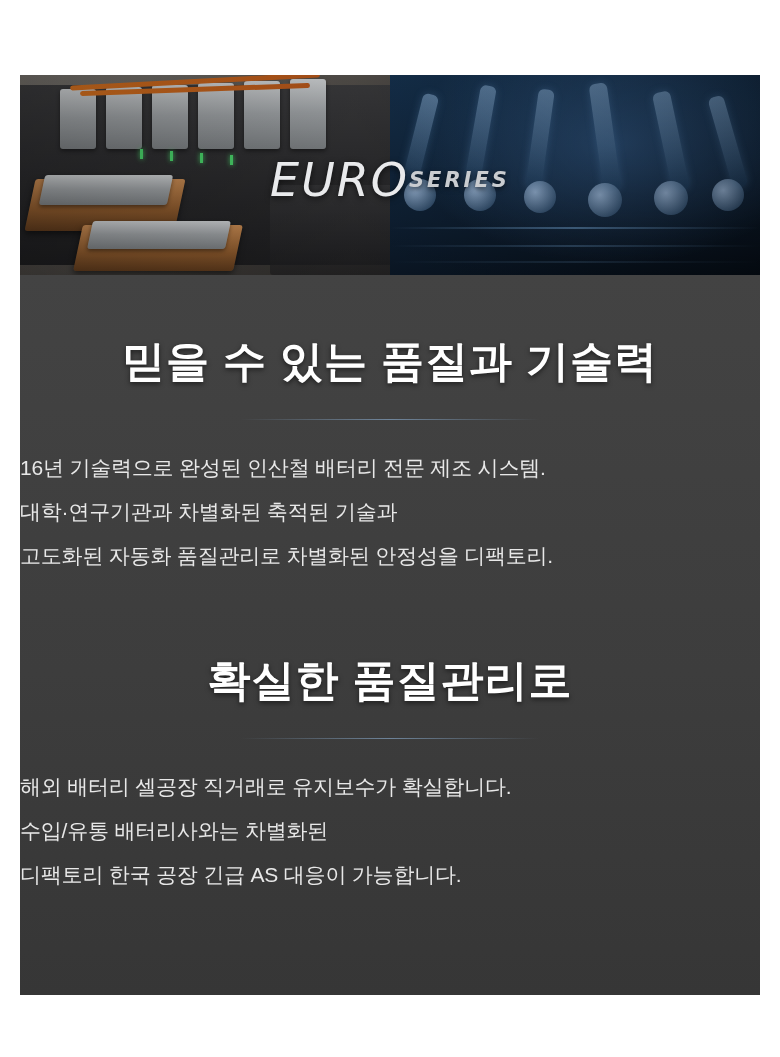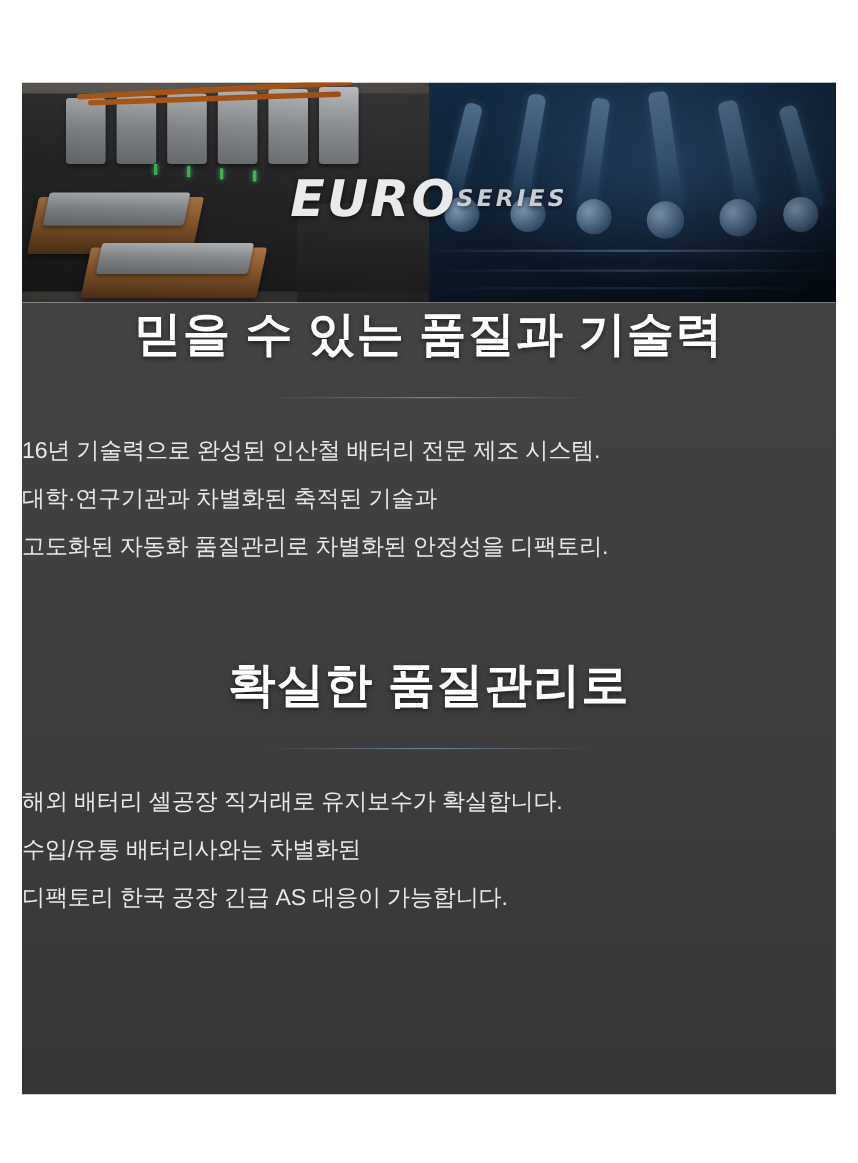--- a/index.html
+++ b/index.html
@@ -104,21 +104,21 @@
     position: absolute;
     left: 0;
     right: 0;
     top: 78px;
     text-align: center;
     white-space: nowrap;
   }
   .hero-logo .euro {
     font-family: "DejaVu Sans", sans-serif;
     font-style: italic;
-    font-weight: bold;
+    font-weight: normal;
     font-size: 46px;
     letter-spacing: 2px;
     color: #e9eaec;
     text-shadow: 0 2px 6px rgba(0,0,0,0.65);
     vertical-align: middle;
   }
   .hero-logo .series {
     font-family: "DejaVu Sans", sans-serif;
     font-style: italic;
     font-weight: bold;
@@ -141,21 +141,21 @@
 
   .headline {
     text-align: center;
     color: #ffffff;
     font-family: "Liberation Sans", sans-serif;
     font-weight: bold;
     font-size: 43px;
     letter-spacing: 1px;
     text-shadow: 0 2px 5px rgba(0,0,0,0.55);
   }
-  .headline-1 { }
+  .headline-1 { margin-top: 58px; }
   .headline-2 { margin-top: 0; }
 
   .divider {
     width: 300px;
     height: 1px;
     margin: 28px auto 0 auto;
     background: linear-gradient(90deg, rgba(255,255,255,0) 0%, rgba(150,190,230,0.55) 50%, rgba(255,255,255,0) 100%);
   }
 
   .body-text {

